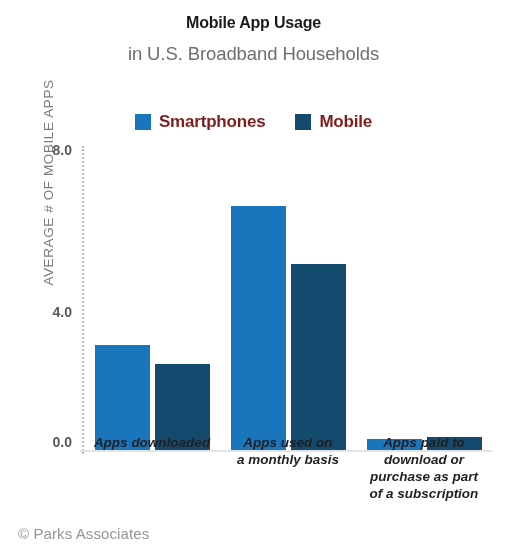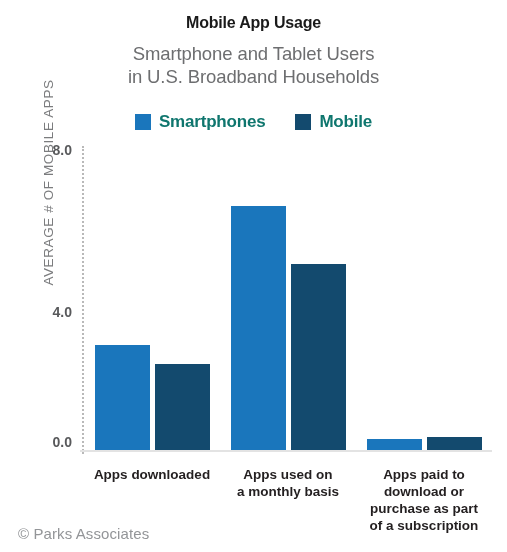--- a/index.html
+++ b/index.html
@@ -65,21 +65,21 @@
     gap: 8px;
   }
   .legend-swatch {
     width: 16px;
     height: 16px;
     display: block;
   }
   .legend-label {
     font-size: 17px;
     font-weight: bold;
-    color: #0f766e;
+    color: #7f1d1d;
     letter-spacing: -0.2px;
   }
 
   
   .plot-area {
     position: absolute;
     left: 84px;
     top: 150px;
     width: 408px;
     height: 300px;
@@ -145,23 +145,24 @@
   .bar {
     position: absolute;
     bottom: 0;
     box-sizing: border-box;
   }
 
   
   .cat-labels {
     position: absolute;
     left: 0;
-    top: 466px;
+    top: 434px;
     width: 417px;
     height: 80px;
+    font-style: italic;
   }
   .cat-label {
     position: absolute;
     top: 0;
     font-size: 13.5px;
     font-weight: bold;
     color: #231f20;
     line-height: 17px;
     text-align: center;
   }
@@ -181,21 +182,20 @@
   }
 </style>
 </head>
 <body>
 
 <div id="chart-root">
 
   <div class="title-block">
     <div class="chart-title">Mobile App Usage</div>
     <div class="chart-subtitle">
-      <span class="sub-line">Smartphone and Tablet Users</span>
       <span class="sub-line">in U.S. Broadband Households</span>
     </div>
   </div>
 
   <div class="legend">
     <div class="legend-item">
       <span class="legend-swatch" id="sw0" style="background: rgb(26, 118, 188);"></span>
       <span class="legend-label">Smartphones</span>
     </div>
     <div class="legend-item">

